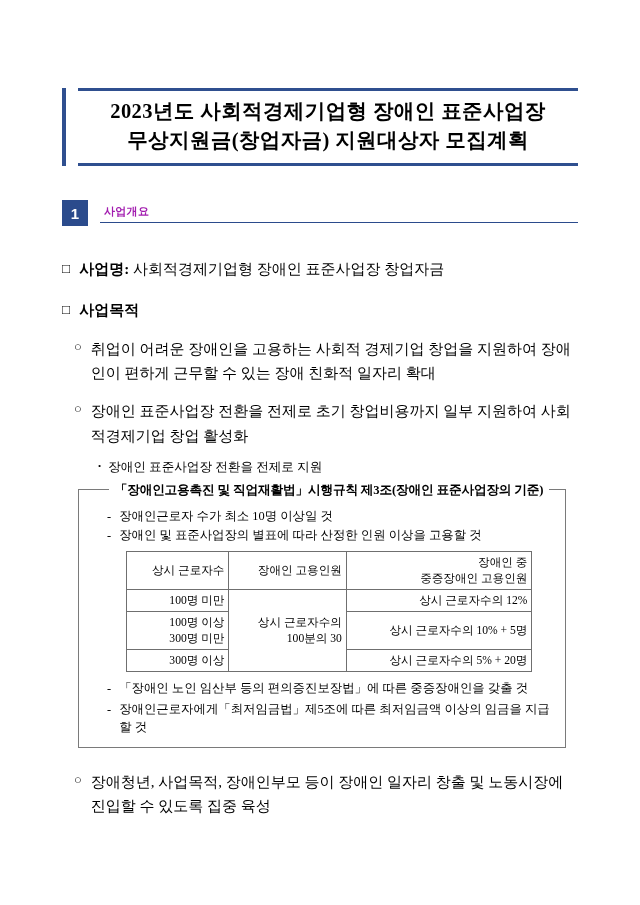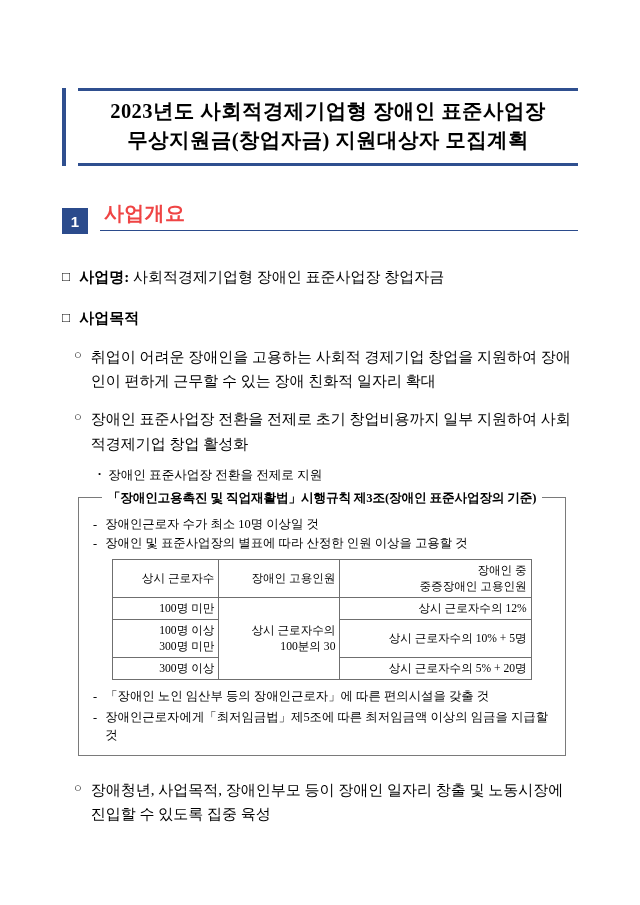--- a/index.html
+++ b/index.html
@@ -74,23 +74,23 @@
     align-items: center;
     justify-content: center;
     flex: 0 0 auto;
   }
   .section-title-wrap {
     flex: 1 1 auto;
     position: relative;
     padding-bottom: 3px;
   }
   .section-title {
-    font-size: 20px;
-    font-weight: bold;
-    color: #ef4444;
+    font-size: 11px;
+    font-weight: bold;
+    color: #a21caf;
     letter-spacing: 0.3px;
     padding-left: 4px;
   }
   .section-underline {
     border-bottom: 1.6px solid #2b4b8c;
     margin-top: 3px;
   }
 
   
   .body {
@@ -132,21 +132,21 @@
     margin-top: 10px;
     padding-left: 36px;
     font-size: 12.6px;
   }
   .lvl3 .mark { flex: 0 0 auto; font-size: 9px; line-height: 1.9; }
 
   
   .legal-box {
     margin: 12px 12px 4px 16px;
     border: 1px solid #7a7a7a;
-    padding: 8px 10px 10px 10px;
+    padding: 8px 10px 10px 24px;
     position: relative;
   }
   .legal-title {
     font-size: 12.7px;
     font-weight: bold;
     text-align: center;
     margin: -17px auto 6px auto;
     background: #ffffff;
     display: table;
     padding: 0 6px;
@@ -263,21 +263,21 @@
           <tr>
             <td>300명 이상</td>
             <td>상시 근로자수의 5% + 20명</td>
           </tr>
         </tbody>
       </table>
 
       <div class="legal-bottom">
         <div class="legal-li">
           <span class="mark">-</span>
-          <span>「장애인 노인 임산부 등의 장애인근로자」에 따른 편의시설을 갖출 것</span>
+          <span>「장애인 노인 임산부 등의 편의증진보장법」에 따른 중증장애인을 갖출 것</span>
         </div>
         <div class="legal-li">
           <span class="mark">-</span>
           <span>장애인근로자에게「최저임금법」제5조에 따른 최저임금액 이상의 임금을 지급할 것</span>
         </div>
       </div>
     </div>
 
     <div class="lvl2 tail">
       <span class="mark">○</span>

